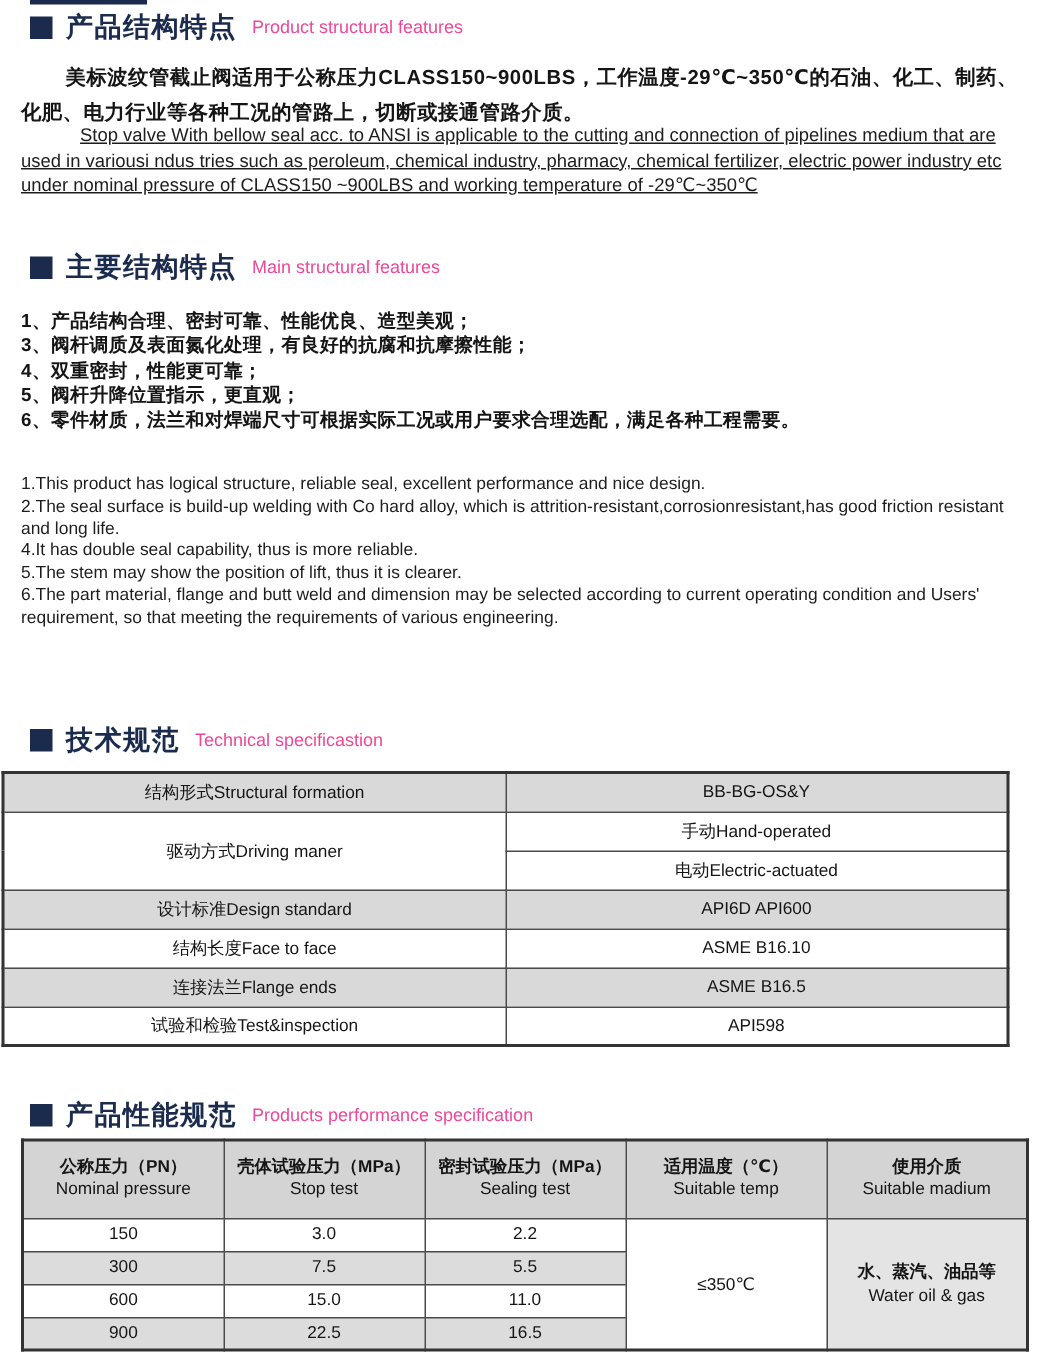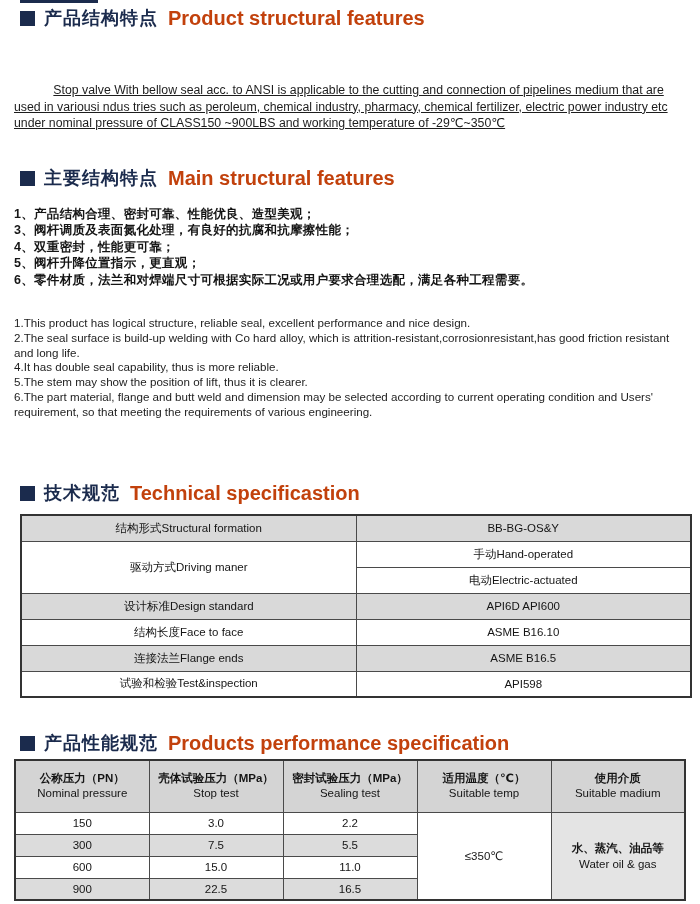--- a/index.html
+++ b/index.html
@@ -11,40 +11,40 @@
     position: relative;
     overflow: hidden;
   }
   .page { position: absolute; top: 0; left: 0; width: 566px; height: 904px; background: #ffffff; }
 
   .artifact-strip { position: absolute; left: 20px; top: 0; width: 78px; height: 3px; background: #1b2b4d; }
 
   .heading { position: absolute; left: 20px; display: flex; align-items: center; white-space: nowrap; }
   .hsq { display: inline-block; width: 15px; height: 15px; background: #1b2b4d; margin-right: 9px; flex: none; }
   .hcn { font-size: 18px; font-weight: bold; color: #1b2b4d; letter-spacing: 1px; }
-  .hen { font-size: 20px; font-weight: 700; color: #c2410c; margin-left: 10px; }
+  .hen { font-size: 12px; font-weight: 400; color: #ec4899; margin-left: 10px; }
 
   .cn-para {
     position: absolute; left: 14px; width: 672px;
     font-size: 13.5px; font-weight: bold; line-height: 23px;
     text-indent: 2.2em; color: #151515; letter-spacing: 0.4px;
   }
   .en-para {
     position: absolute; left: 14px; width: 672px;
     font-size: 12.3px; line-height: 16.5px;
     text-indent: 3.2em; color: #1d1d1d;
   }
   .cn-list { position: absolute; left: 14px; width: 672px; }
   .cn-list .li { font-size: 12.5px; font-weight: bold; line-height: 16.4px; color: #151515; letter-spacing: 0.3px; }
   .en-list { position: absolute; left: 14px; width: 676px; }
   .en-list .li { font-size: 11.6px; line-height: 14.8px; color: #1d1d1d; }
 
   table { border-collapse: collapse; table-layout: fixed; }
   .spec-table {
-    position: absolute; left: 20px; width: 672px;
+    position: absolute; left: 1px; width: 672px;
     border: 2px solid #333333;
   }
   .spec-table td {
     border: 1px solid #4a4a4a;
     text-align: center; vertical-align: middle;
     font-size: 11.5px; color: #151515;
     height: 26px; padding: 0 4px;
   }
   .row-gray td { background: #d9d9d9; }
   .row-white td { background: #ffffff; }
@@ -76,20 +76,21 @@
 <div class="page">
 
   <div class="artifact-strip"></div>
 
   <div class="heading" style="top:6px;">
     <span class="hsq"></span>
     <span class="hcn">产品结构特点</span>
     <span class="hen">Product structural features</span>
   </div>
 
+  <div class="cn-para" style="top:40px;">美标波纹管截止阀适用于公称压力CLASS150~900LBS，工作温度-29℃~350℃的石油、化工、制药、化肥、电力行业等各种工况的管路上，切断或接通管路介质。</div>
 
   <div class="en-para" style="top:82px;text-decoration:underline;">Stop valve With bellow seal acc. to ANSI is applicable to the cutting and connection of pipelines medium that are used in variousi ndus tries such as peroleum, chemical industry, pharmacy, chemical fertilizer, electric power industry etc under nominal pressure of CLASS150 ~900LBS and working temperature of -29℃~350℃</div>
 
   <div class="heading" style="top:166px;">
     <span class="hsq"></span>
     <span class="hcn">主要结构特点</span>
     <span class="hen">Main structural features</span>
   </div>
 
   <div class="cn-list" style="top:206px;">

